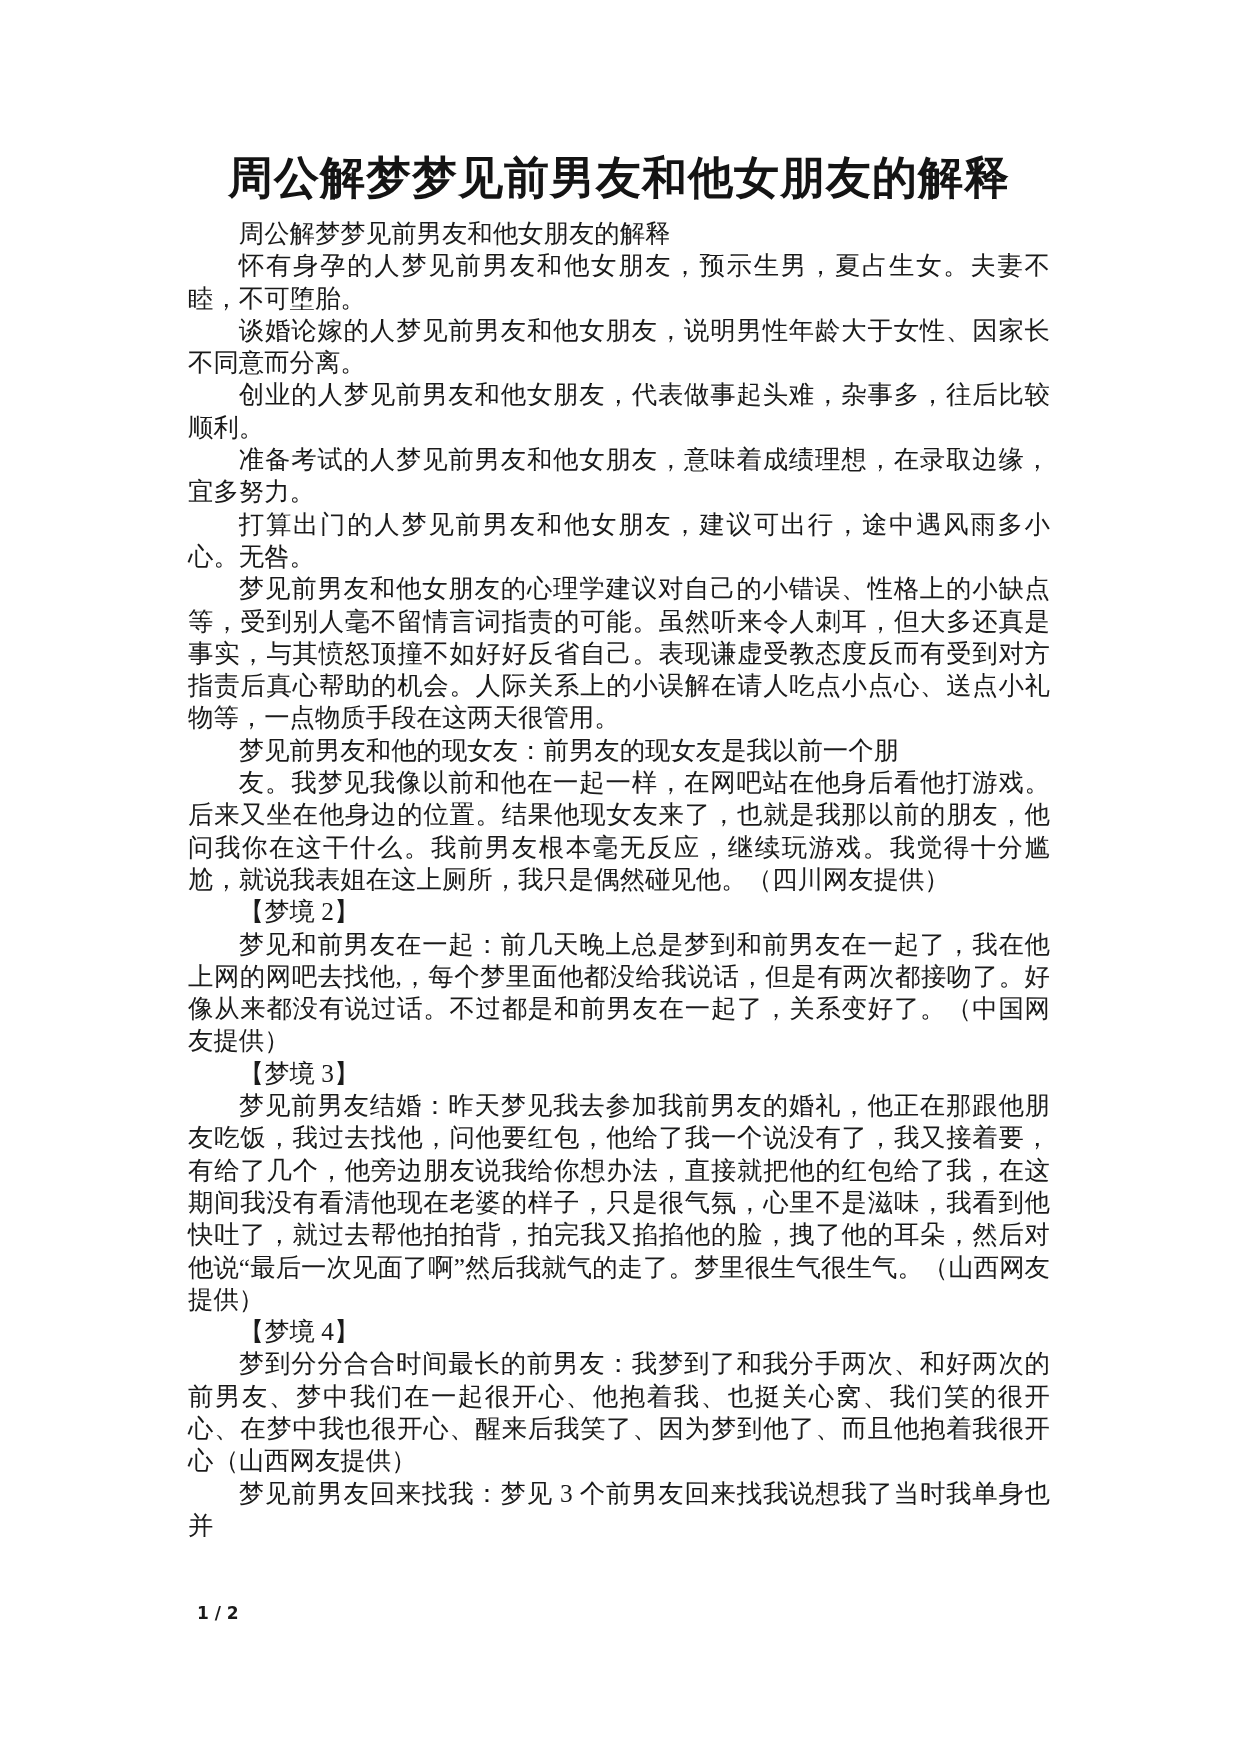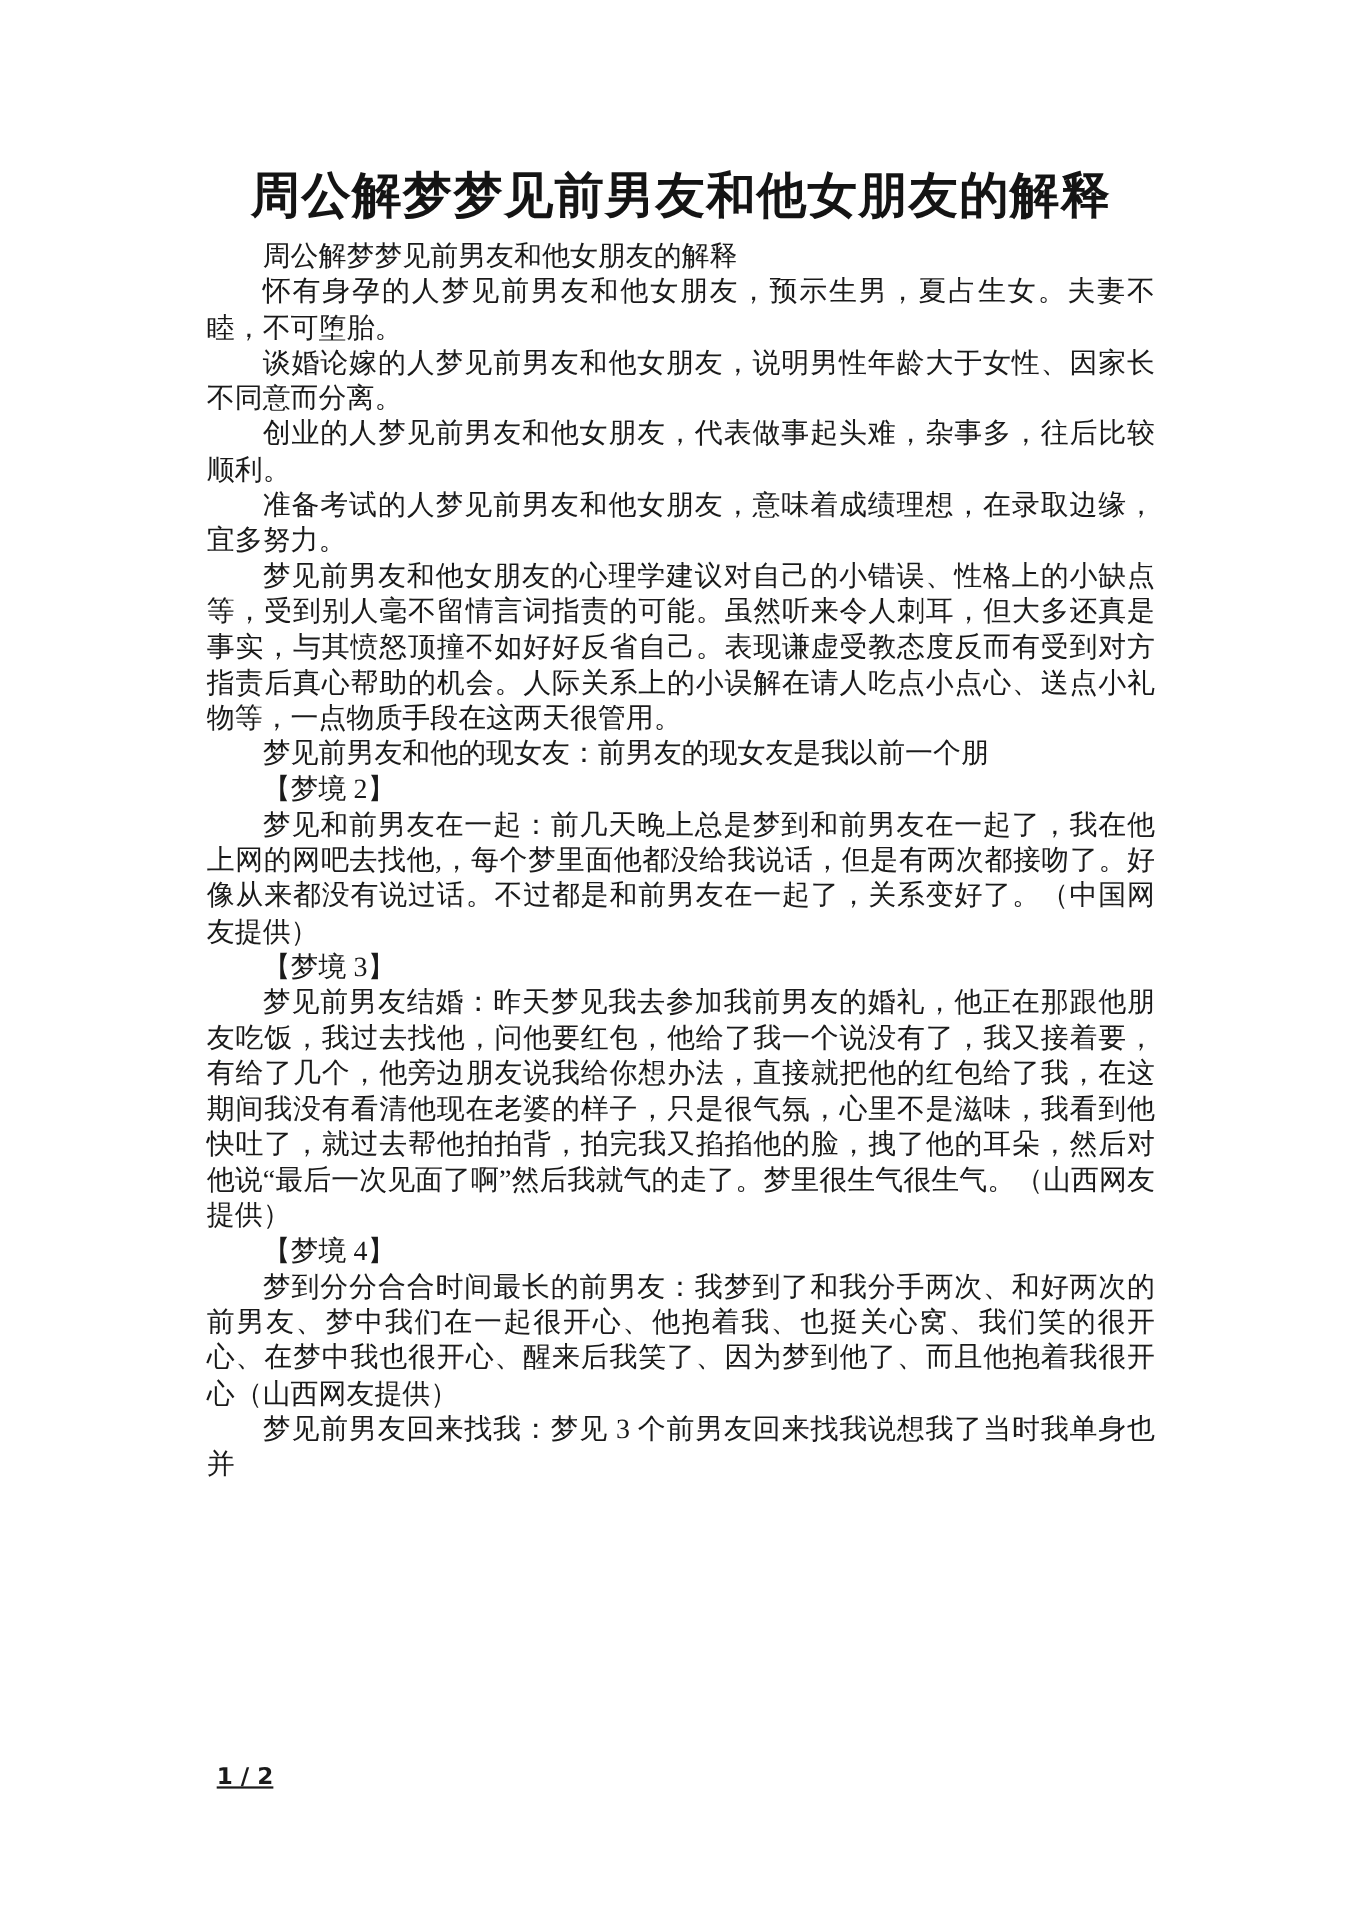--- a/index.html
+++ b/index.html
@@ -48,39 +48,40 @@
     text-align: justify;
     text-justify: inter-ideograph;
     color: #1a1a1a;
   }
   .page-footer {
     position: absolute;
     left: 197px;
     top: 1603px;
     font-family: "DejaVu Sans", "Liberation Sans", sans-serif;
     font-weight: bold;
-    font-size: 21px;
+    font-size: 17px;
     color: #1a1a1a;
-    text-decoration: underline;
   }
 </style>
 </head>
 <body>
 
 <div class="page">
   <div class="doc-column">
     <h1 class="doc-title">周公解梦梦见前男友和他女朋友的解释</h1>
     <div class="doc-body">
       <p>周公解梦梦见前男友和他女朋友的解释</p>
       <p>怀有身孕的人梦见前男友和他女朋友，预示生男，夏占生女。夫妻不睦，不可堕胎。</p>
       <p>谈婚论嫁的人梦见前男友和他女朋友，说明男性年龄大于女性、因家长不同意而分离。</p>
       <p>创业的人梦见前男友和他女朋友，代表做事起头难，杂事多，往后比较顺利。</p>
       <p>准备考试的人梦见前男友和他女朋友，意味着成绩理想，在录取边缘，宜多努力。</p>
+      <p>打算出门的人梦见前男友和他女朋友，建议可出行，途中遇风雨多小心。无咎。</p>
       <p>梦见前男友和他女朋友的心理学建议对自己的小错误、性格上的小缺点等，受到别人毫不留情言词指责的可能。虽然听来令人刺耳，但大多还真是事实，与其愤怒顶撞不如好好反省自己。表现谦虚受教态度反而有受到对方指责后真心帮助的机会。人际关系上的小误解在请人吃点小点心、送点小礼物等，一点物质手段在这两天很管用。</p>
       <p>梦见前男友和他的现女友：前男友的现女友是我以前一个朋</p>
+      <p>友。我梦见我像以前和他在一起一样，在网吧站在他身后看他打游戏。后来又坐在他身边的位置。结果他现女友来了，也就是我那以前的朋友，他问我你在这干什么。我前男友根本毫无反应，继续玩游戏。我觉得十分尴尬，就说我表姐在这上厕所，我只是偶然碰见他。（四川网友提供）</p>
       <p>【梦境 2】</p>
       <p>梦见和前男友在一起：前几天晚上总是梦到和前男友在一起了，我在他上网的网吧去找他,，每个梦里面他都没给我说话，但是有两次都接吻了。好像从来都没有说过话。不过都是和前男友在一起了，关系变好了。（中国网友提供）</p>
       <p>【梦境 3】</p>
       <p>梦见前男友结婚：昨天梦见我去参加我前男友的婚礼，他正在那跟他朋友吃饭，我过去找他，问他要红包，他给了我一个说没有了，我又接着要，有给了几个，他旁边朋友说我给你想办法，直接就把他的红包给了我，在这期间我没有看清他现在老婆的样子，只是很气氛，心里不是滋味，我看到他快吐了，就过去帮他拍拍背，拍完我又掐掐他的脸，拽了他的耳朵，然后对他说“最后一次见面了啊”然后我就气的走了。梦里很生气很生气。（山西网友提供）</p>
       <p>【梦境 4】</p>
       <p>梦到分分合合时间最长的前男友：我梦到了和我分手两次、和好两次的前男友、梦中我们在一起很开心、他抱着我、也挺关心窝、我们笑的很开心、在梦中我也很开心、醒来后我笑了、因为梦到他了、而且他抱着我很开心（山西网友提供）</p>
       <p>梦见前男友回来找我：梦见 3 个前男友回来找我说想我了当时我单身也并</p>
     </div>
   </div>
   <div class="page-footer">1 / 2</div>

